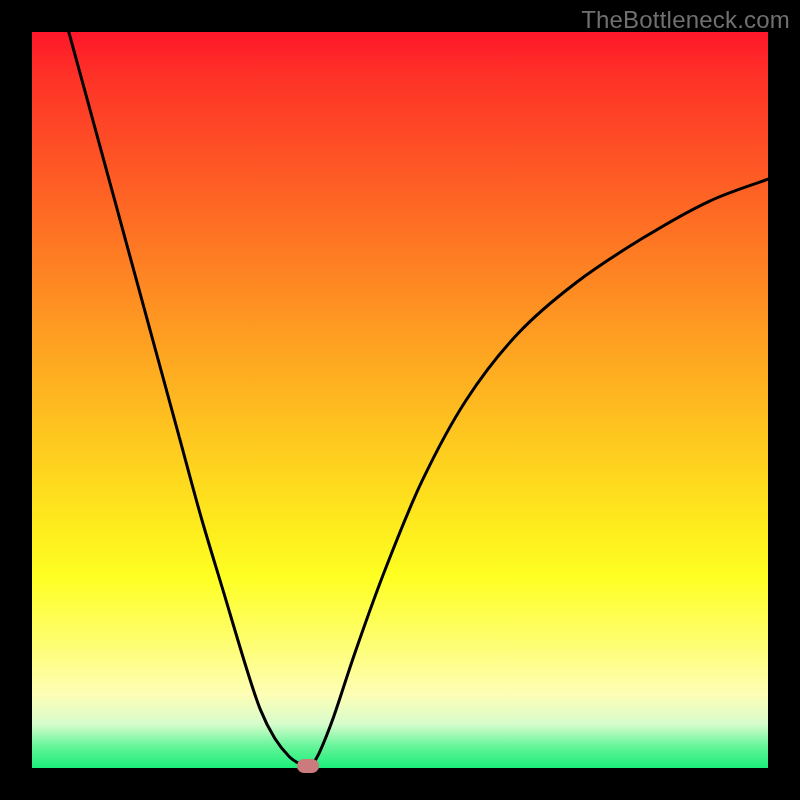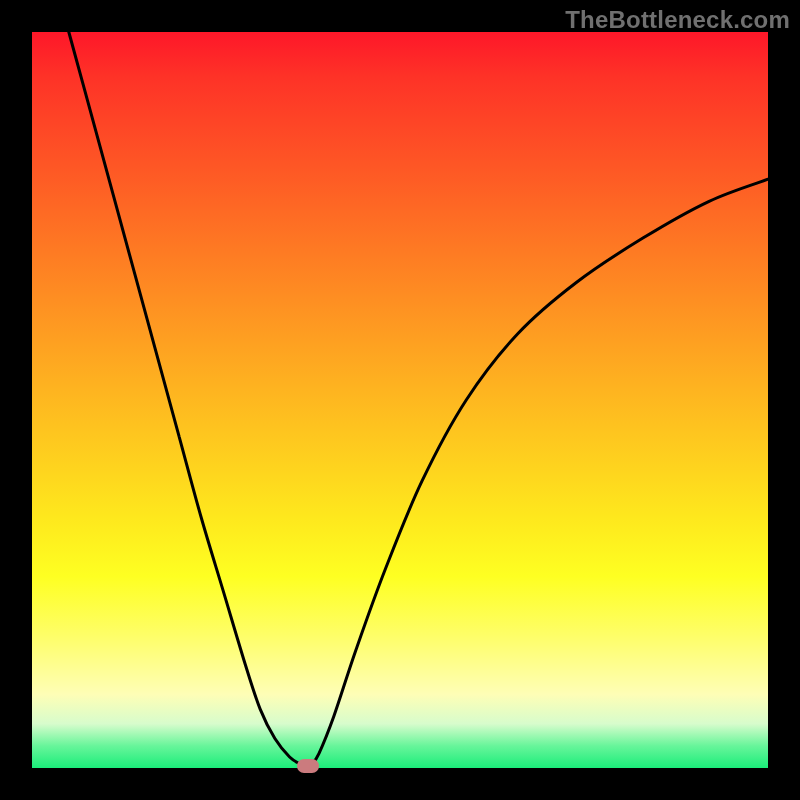--- a/index.html
+++ b/index.html
@@ -40,21 +40,21 @@
       #67f59a 97%,
       #1bed7a 100%
     );
   }
   .watermark {
     position: absolute;
     top: 6px;
     right: 10px;
     color: #707070;
     font-size: 24px;
-    font-weight: 700;
+    font-weight: 400;
     letter-spacing: 0.2px;
     user-select: none;
   }
   svg.curve {
     position: absolute;
     left: 0; top: 0;
     width: 736px;
     height: 736px;
     overflow: visible;
   }

